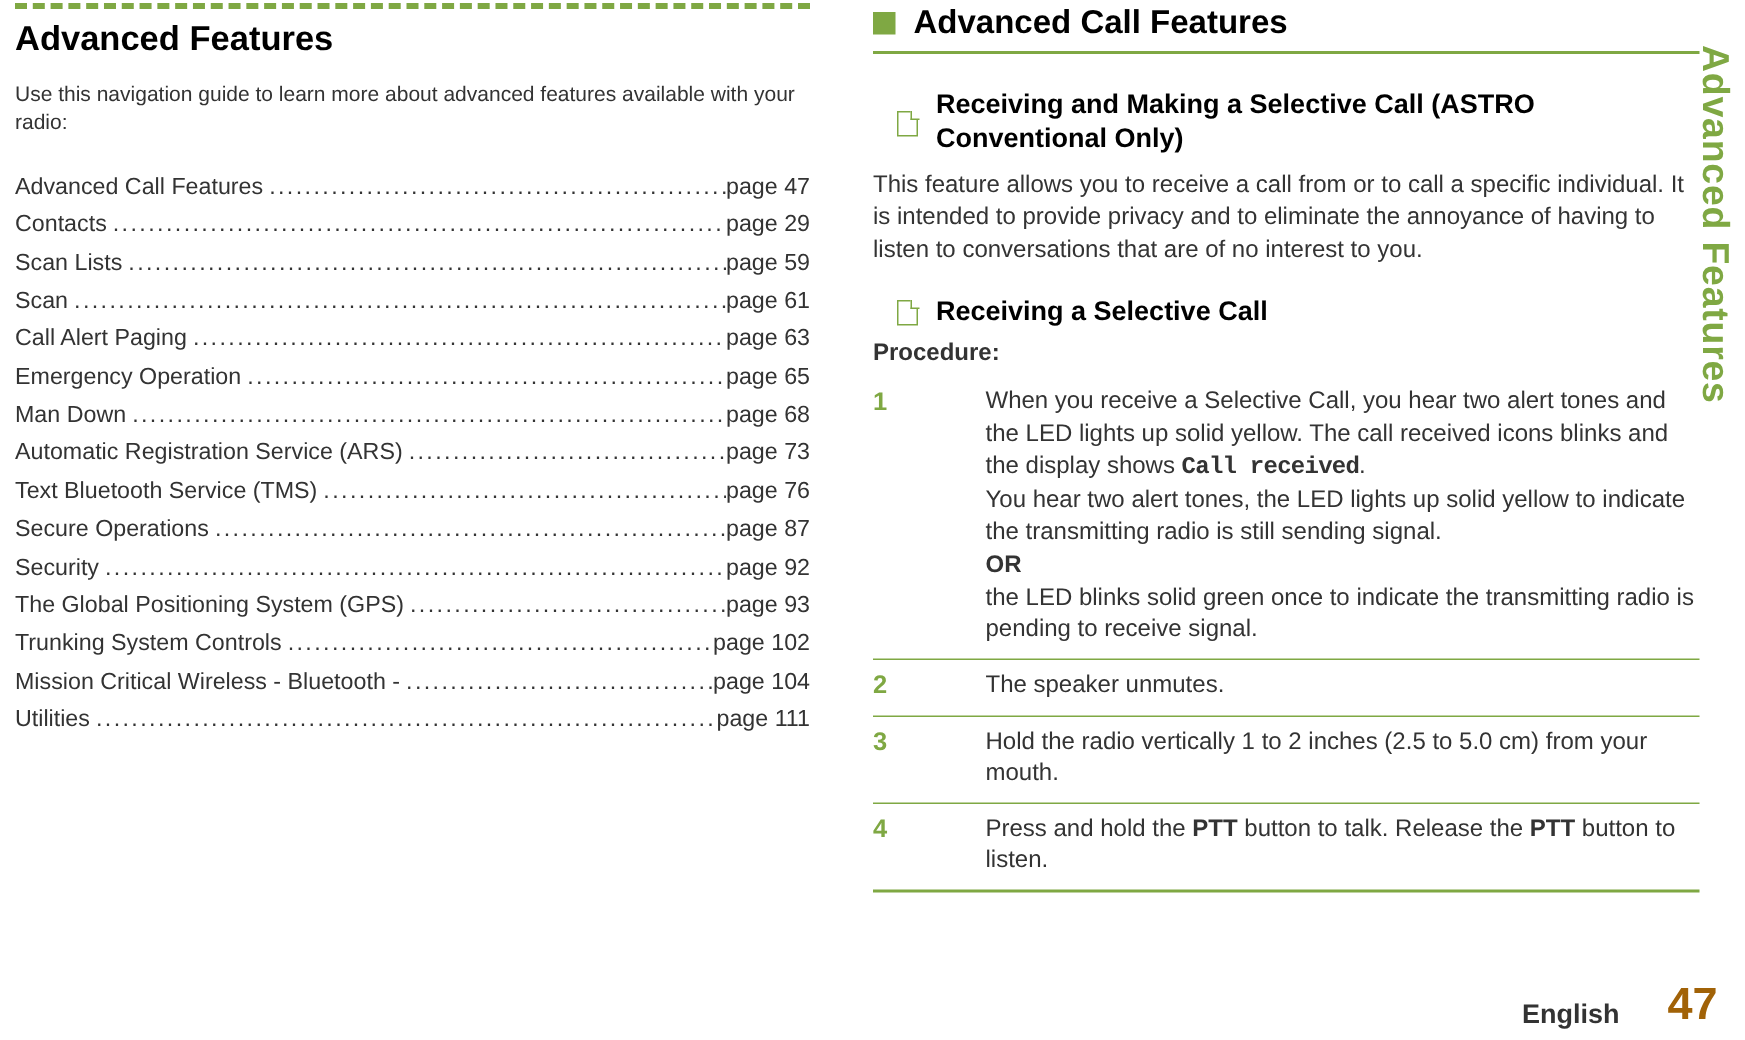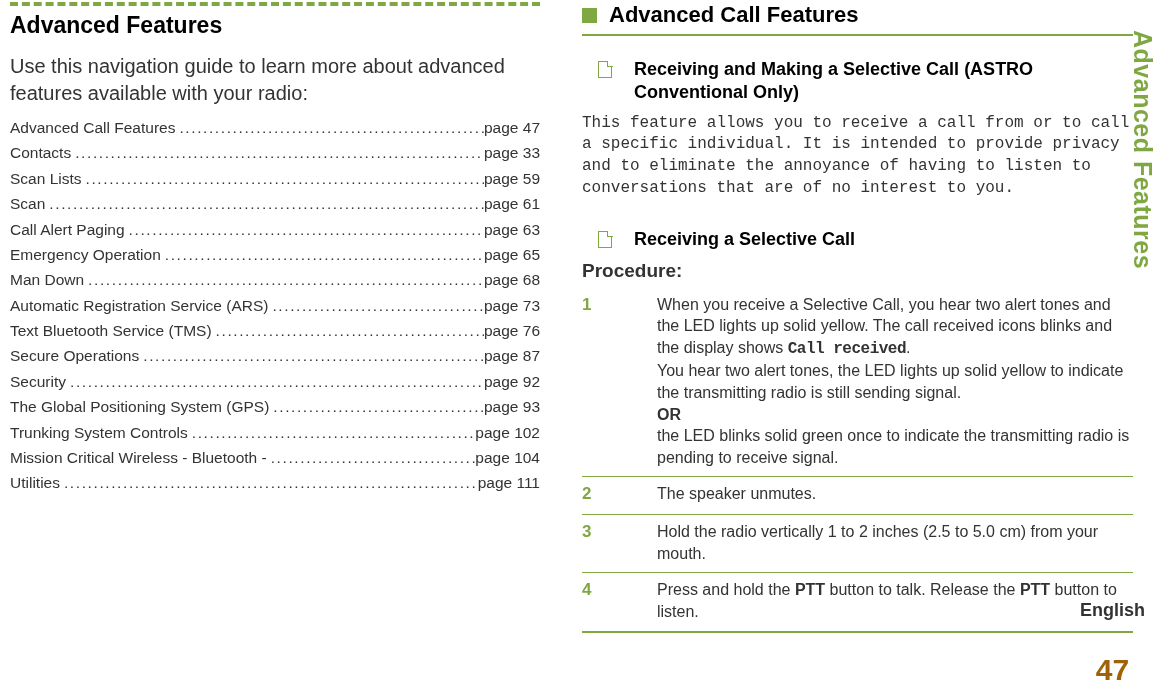--- a/index.html
+++ b/index.html
@@ -35,23 +35,23 @@
       margin-bottom: 6px;
       width: 100%;
     }
     .main-heading {
       font-size: 23px;
       font-weight: bold;
       color: #000;
       margin-bottom: 14px;
     }
     .intro-text {
-      font-size: 20px;
+      font-size: 14px;
       line-height: 1.35;
-      margin-bottom: 10px;
+      margin-bottom: 23px;
     }
     .toc-list {
       font-size: 15.5px;
     }
     .toc-item {
       display: flex;
       align-items: baseline;
       white-space: nowrap;
       margin-bottom: 4px;
       line-height: 1.38;
@@ -88,22 +88,22 @@
       font-size: 22px;
       font-weight: bold;
       color: #000;
     }
     .green-divider {
       border-top: 2px solid #7fa843;
       margin-bottom: 22px;
     }
     .sub-heading-row {
       display: flex;
-      align-items: flex-start;
-      gap: 22px;
+      align-items: center;
+      gap: 12px;
       margin-bottom: 8px;
       margin-left: 16px;
     }
     .doc-icon {
       width: 14px;
       height: 17px;
       border: 1.5px solid #7fa843;
       position: relative;
       flex-shrink: 0;
       margin-top: 3px;
@@ -124,25 +124,24 @@
       font-size: 18px;
       font-weight: bold;
       color: #000;
       line-height: 1.3;
     }
     .sub-heading-italic {
     }
     .body-text {
       font-size: 16px;
       line-height: 1.35;
-      margin-bottom: 29px;
-      font-family: Liberation Mono, monospace;
+      margin-bottom: 18px;
     }
     .procedure-label {
-      font-size: 19px;
+      font-size: 16px;
       font-weight: bold;
       margin-bottom: 6px;
     }
     .step-row {
       display: flex;
       gap: 14px;
       padding: 6px 0 8px 0;
       border-bottom: 1px solid #7fa843;
       font-size: 16px;
       line-height: 1.35;
@@ -174,23 +173,22 @@
       font-size: 25px;
       font-weight: bold;
       color: #7fa843;
       letter-spacing: 0.5px;
     }
     .footer {
       position: absolute;
       bottom: 6px;
       right: 18px;
       display: flex;
-      align-items: center;
+      align-items: flex-end;
       gap: 32px;
-      flex-direction: column;
     }
     .footer .lang {
       font-size: 18px;
       font-weight: bold;
     }
     .footer .pagenum {
       font-size: 30px;
       font-weight: bold;
       color: #a16207;
     }
@@ -205,21 +203,21 @@
     <p class="intro-text">Use this navigation guide to learn more about advanced features available with your radio:</p>
     <div class="toc-list">
       <div class="toc-item">
           <span class="toc-label">Advanced Call Features</span>
           <span class="toc-dots"></span>
           <span class="toc-page">page 47</span>
         </div>
       <div class="toc-item">
           <span class="toc-label">Contacts</span>
           <span class="toc-dots"></span>
-          <span class="toc-page">page 33</span>
+          <span class="toc-page">page 29</span>
         </div>
       <div class="toc-item">
           <span class="toc-label">Scan Lists</span>
           <span class="toc-dots"></span>
           <span class="toc-page">page 59</span>
         </div>
       <div class="toc-item">
           <span class="toc-label">Scan</span>
           <span class="toc-dots"></span>
           <span class="toc-page">page 61</span>

